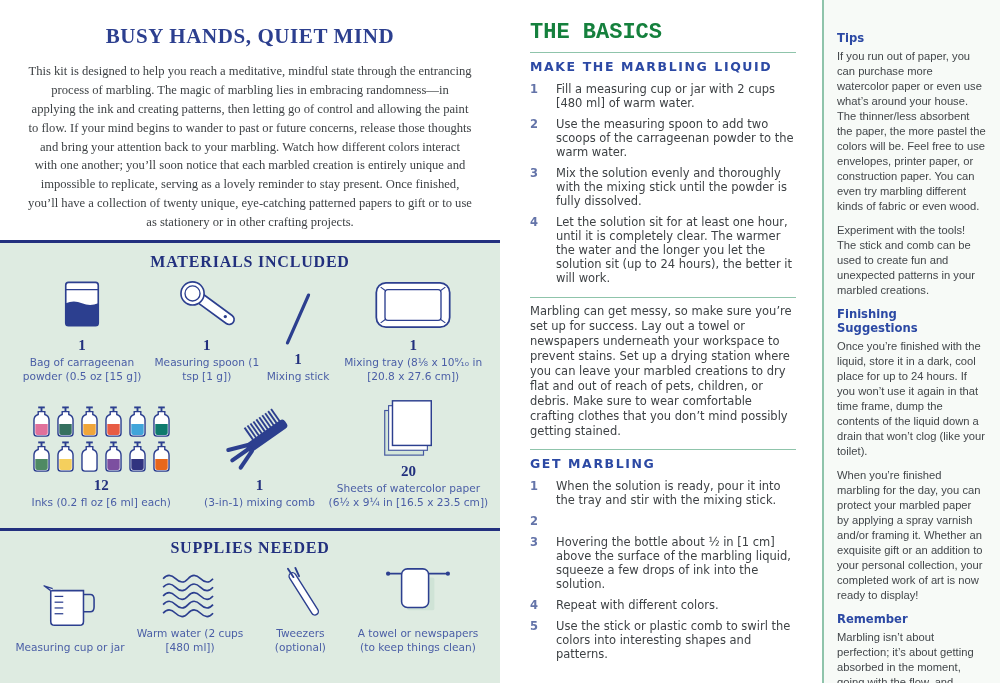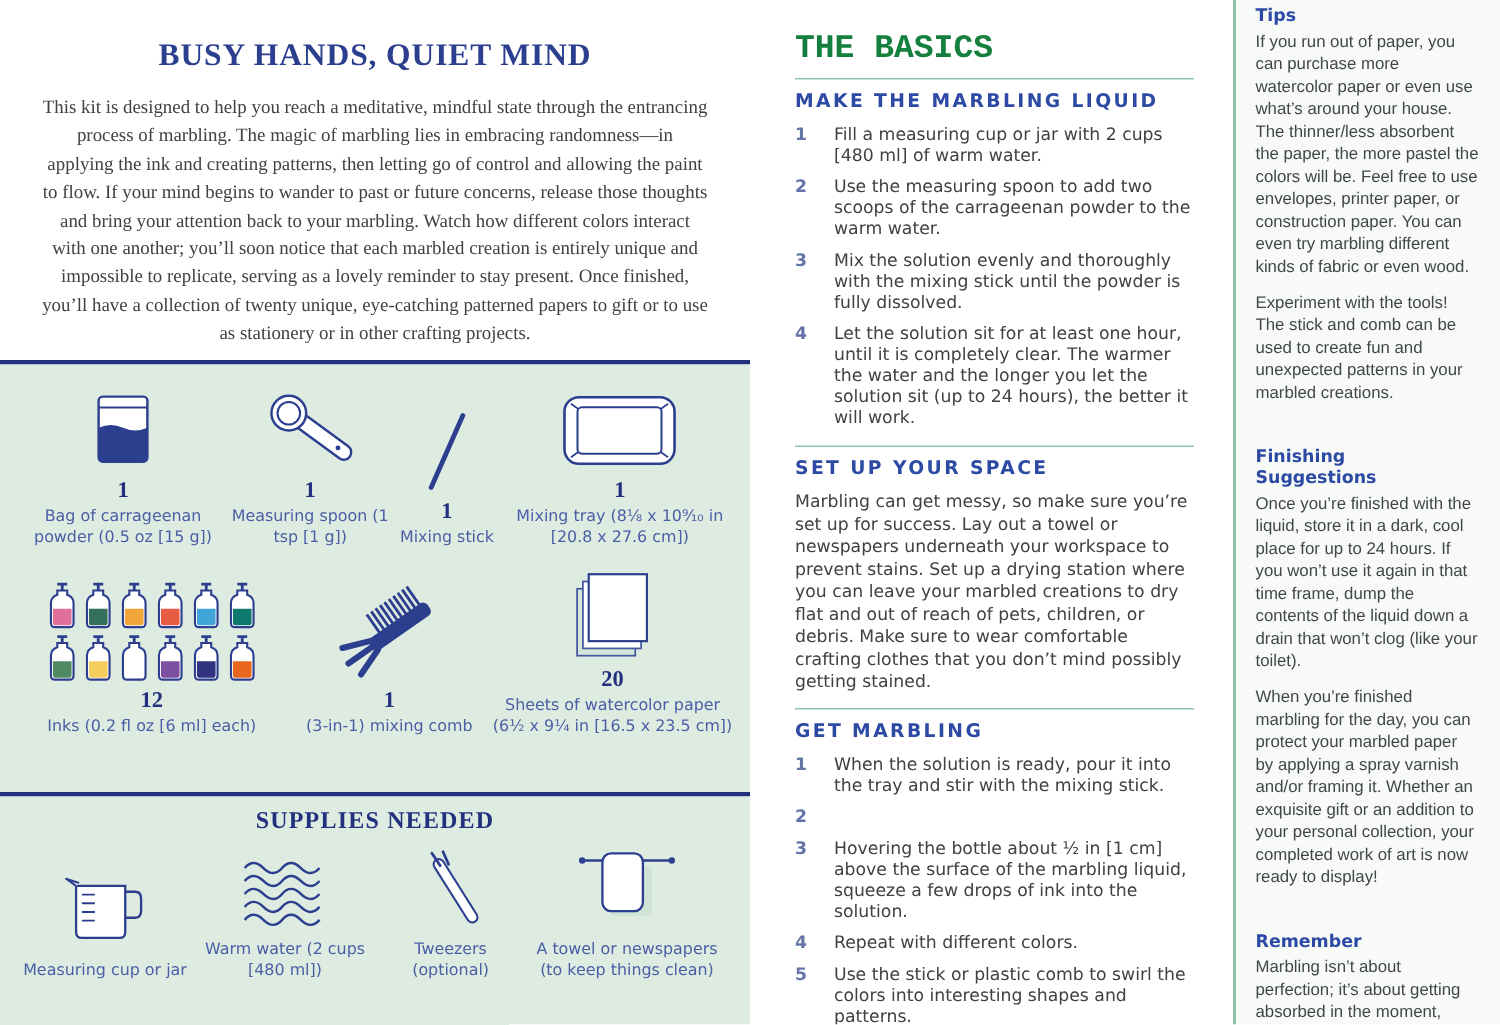--- a/index.html
+++ b/index.html
@@ -40,42 +40,43 @@
              margin-bottom:8px; }
   .steps { display:flex; flex-direction:column; gap:7px; margin-bottom:12px; }
   .step { display:flex; }
   .step .num { width:26px; flex:none; color:#6474a9; font-weight:600; font-size:11.5px;
                line-height:1.22; }
   .step .txt { color:#3e4245; font-size:11.5px; line-height:1.22; }
   .bodytext { color:#3e4245; font-size:11.5px; line-height:1.3; margin-bottom:10px; }
 
   
   .col-right { width:178px; height:683px; background:#f7faf7; border-left:2px solid #8fc4ab;
-               padding:4px 14px 0 13px; overflow:hidden; }
+               padding:32px 14px 0 13px; overflow:hidden; }
   .tip-head { color:#2c49a4; font-weight:bold; font-size:11.6px; line-height:1.2;
-              margin-bottom:3px; margin-top:28px; }
+              margin-bottom:3px; margin-top:10px; }
   .tip-head.first { margin-top:0; }
   .col-right p { font-family:Liberation Sans, sans-serif; color:#42464a; font-size:11.2px;
                  line-height:1.34; margin-bottom:9px; }
 
   svg { display:block; }
 </style>
 </head>
 <body>
 
 <div class="col-left">
 
   <div class="intro">
     <h1>BUSY HANDS, QUIET MIND</h1>
     <p>This kit is designed to help you reach a meditative, mindful state through the entrancing process of marbling. The magic of marbling lies in embracing randomness—in applying the ink and creating patterns, then letting go of control and allowing the paint to flow. If your mind begins to wander to past or future concerns, release those thoughts and bring your attention back to your marbling. Watch how different colors interact with one another; you’ll soon notice that each marbled creation is entirely unique and impossible to replicate, serving as a lovely reminder to stay present. Once finished, you’ll have a collection of twenty unique, eye-catching patterned papers to gift or to use as stationery or in other crafting projects.</p>
   </div>
 
   <div class="rule"></div>
 
   <div class="panel panel-materials">
+    <h2>MATERIALS INCLUDED</h2>
 
     <div class="mat-row">
       <div class="mat-item w30">
         <span class="iconbox">
           <svg width="52" height="56" viewBox="0 0 56 62">
             <rect x="10" y="6" width="36" height="48" rx="3" fill="#fff" stroke="#2c3f8f" stroke-width="1.8"></rect>
             <line x1="10" y1="14" x2="46" y2="14" stroke="#2c3f8f" stroke-width="1.4"></line>
             <path d="M10 29 Q19 25 28 29 T46 29 L46 50 Q46 54 43 54 L13 54 Q10 54 10 50 Z" fill="#2c3f8f"></path>
           </svg>
         </span>
@@ -315,21 +316,20 @@
         <span class="num">3</span>
         <span class="txt">Mix the solution evenly and thoroughly with the mixing stick until the powder is fully dissolved.</span>
       </div>
       <div class="step">
         <span class="num">4</span>
         <span class="txt">Let the solution sit for at least one hour, until it is completely clear. The warmer the water and the longer you let the solution sit (up to 24 hours), the better it will work.</span>
       </div>
     </div>
 
   <div class="sect-line"></div>
-  <div class="subhead">SET UP YOUR SPACE</div>
   <p class="bodytext">Marbling can get messy, so make sure you’re set up for success. Lay out a towel or newspapers underneath your workspace to prevent stains. Set up a drying station where you can leave your marbled creations to dry flat and out of reach of pets, children, or debris. Make sure to wear comfortable crafting clothes that you don’t mind possibly getting stained.</p>
 
   <div class="sect-line"></div>
   <div class="subhead">GET MARBLING</div>
   <div class="steps">
       <div class="step">
         <span class="num">1</span>
         <span class="txt">When the solution is ready, pour it into the tray and stir with the mixing stick.</span>
       </div>
       <div class="step">

